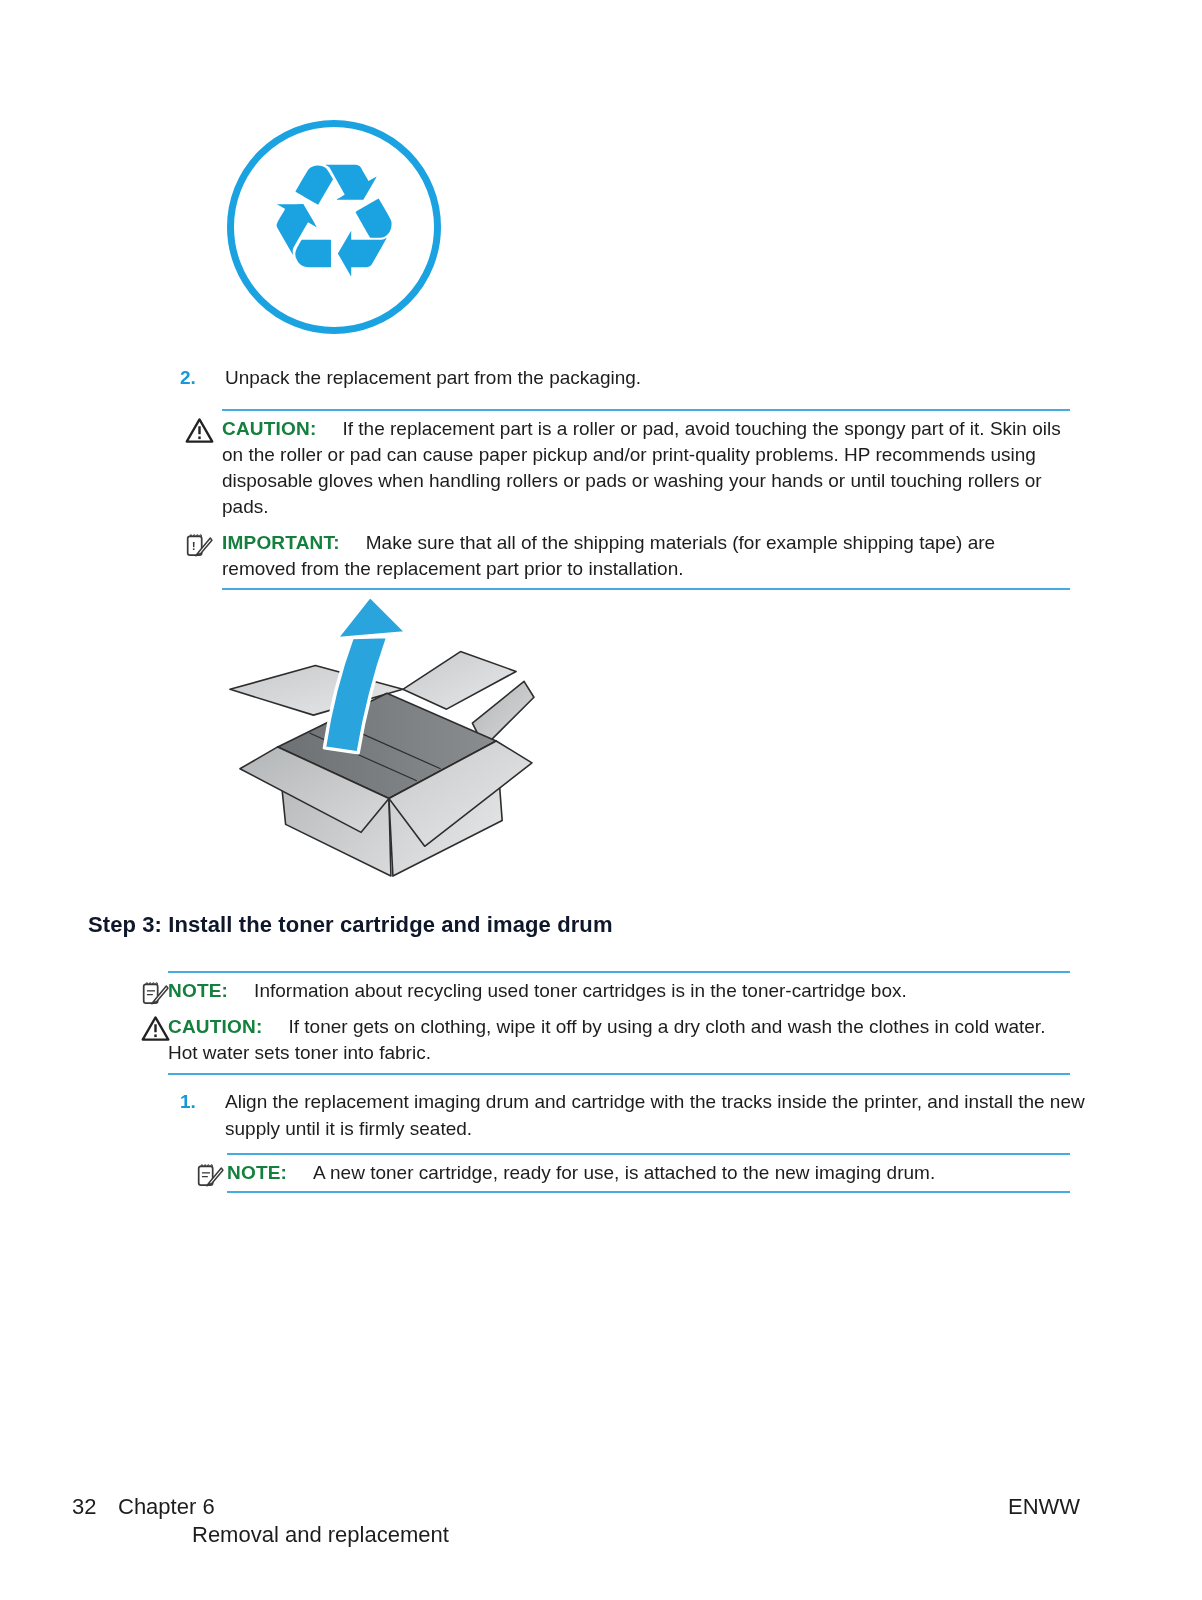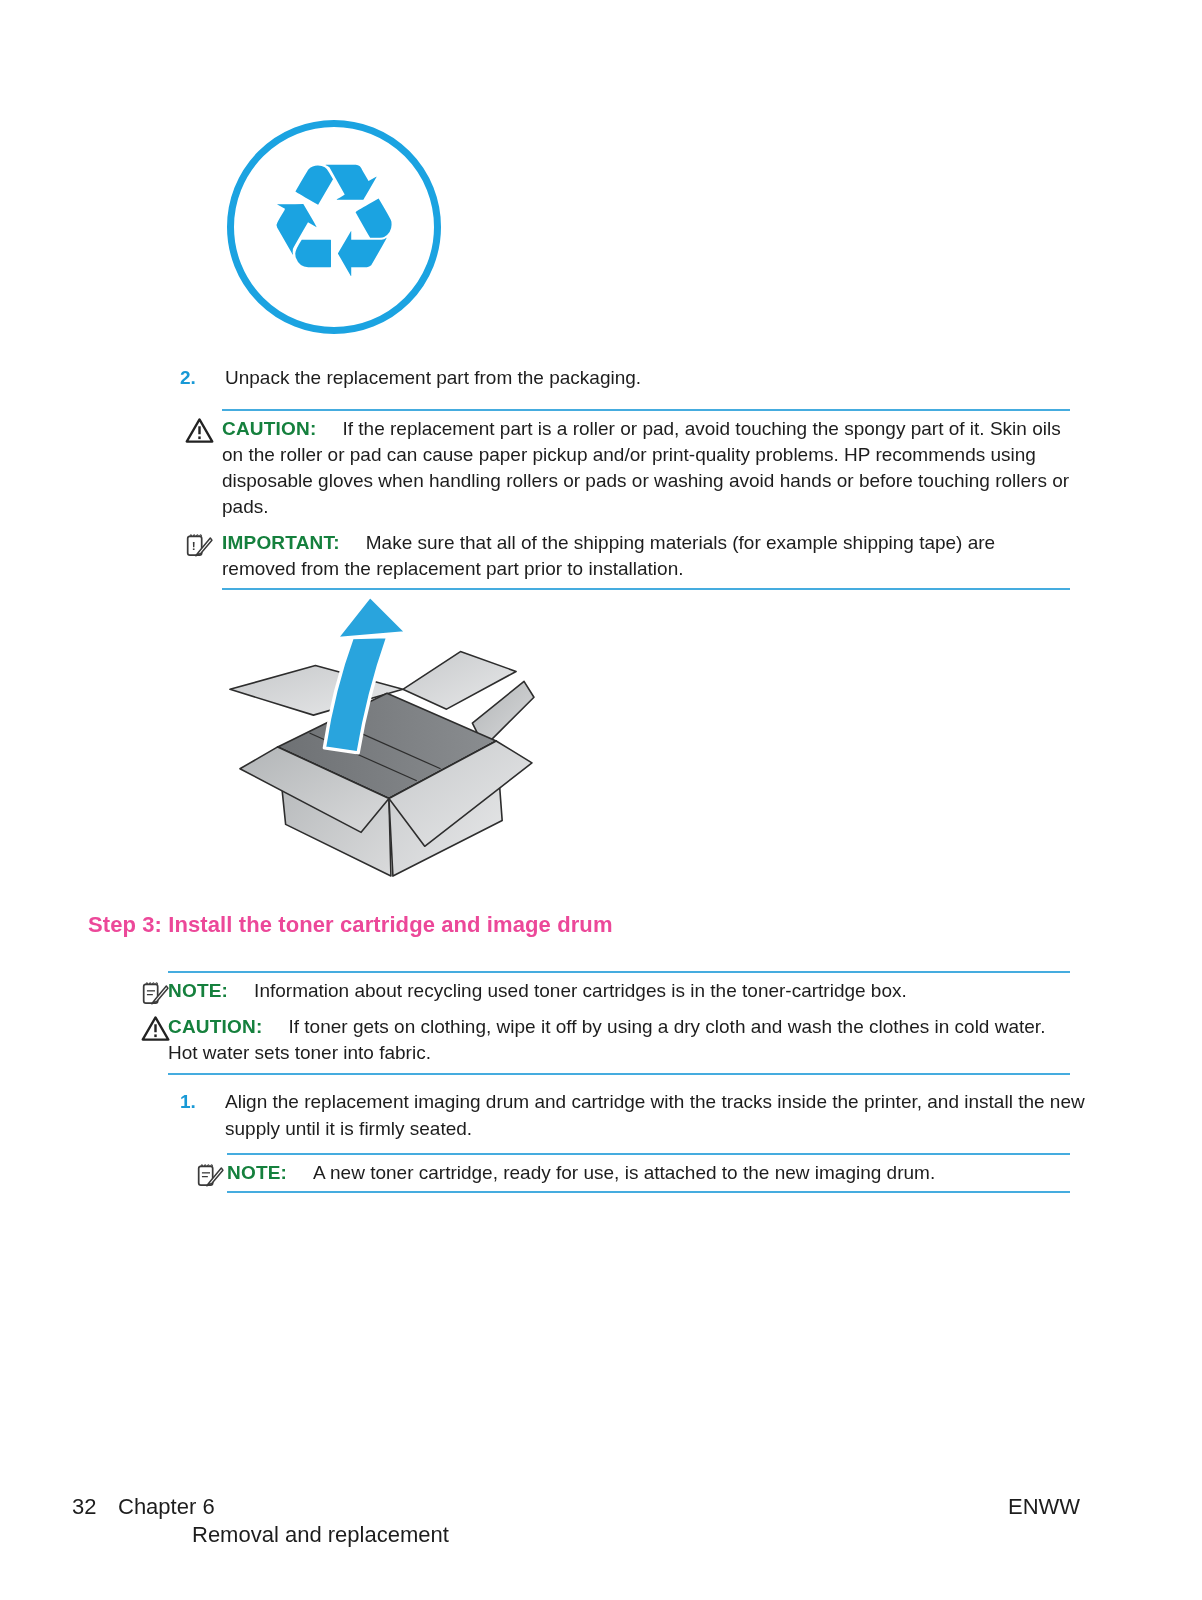--- a/index.html
+++ b/index.html
@@ -45,21 +45,21 @@
     letter-spacing:0.2px;
   }
   .notice-icon{
     position:absolute;top:1px;width:30px;height:28px;
   }
   .notice-icon svg{display:block;}
 
   
   #step3-heading{
     left:88px;top:912px;
-    font-size:22px;font-weight:bold;color:#ec4899;
+    font-size:22px;font-weight:bold;color:#0f172a;
     letter-spacing:0.1px;
   }
 
   
   #footer{left:0;top:1494px;width:1202px;height:24px;font-size:22px;color:#1d1d1d;}
   #footer span{position:absolute;top:0;}
   #footer .pg{left:72px;}
   #footer .ch{left:118px;}
   #footer .ct{left:192px;margin-top:28px;}
   #footer .enww{left:1008px;width:62px;text-align:left;}
@@ -80,21 +80,21 @@
 
   <div class="abs notice" style="left:222px;top:409px;width:848px;padding:5px 0 6px 0;">
     <p>
       <span class="notice-icon" style="left:-37px;">
         <svg width="29" height="27" viewBox="0 0 24 22">
           <path d="M12 1.8 L22.6 20.2 L1.4 20.2 Z" fill="none" stroke="#222" stroke-width="1.9" stroke-linejoin="round"></path>
           <rect x="11" y="7.5" width="2" height="6.6" fill="#222"></rect>
           <rect x="11" y="15.9" width="2" height="2.2" fill="#222"></rect>
         </svg>
       </span>
-      <span class="notice-label">CAUTION:</span><span>If the replacement part is a roller or pad, avoid touching the spongy part of it. Skin oils on the roller or pad can cause paper pickup and/or print-quality problems. HP recommends using disposable gloves when handling rollers or pads or washing avoid hands or before touching rollers or pads.</span>
+      <span class="notice-label">CAUTION:</span><span>If the replacement part is a roller or pad, avoid touching the spongy part of it. Skin oils on the roller or pad can cause paper pickup and/or print-quality problems. HP recommends using disposable gloves when handling rollers or pads or washing your hands or until touching rollers or pads.</span>
     </p>
     <p>
       <span class="notice-icon" style="left:-37px;">
         <svg width="28" height="28" viewBox="0 0 26 26">
           <rect x="2.5" y="5" width="13" height="17.5" rx="2" fill="none" stroke="#3a3a3a" stroke-width="1.6"></rect>
           <path d="M4.5 5 q1 -3 2 0 M7.5 5 q1 -3 2 0 M10.5 5 q1 -3 2 0 M13.5 5 q1 -3 2 0" stroke="#3a3a3a" fill="none" stroke-width="1"></path>
           <text x="6.2" y="17.5" font-family="Liberation Sans, sans-serif" font-size="11" font-weight="bold" fill="#3a3a3a">!</text>
           <path d="M23.5 6.5 L13.5 18.5 L10 23 L15 20.5 L25 8.5 Z" fill="#ffffff" stroke="#3a3a3a" stroke-width="1.4" stroke-linejoin="round"></path>
         </svg>
       </span>

